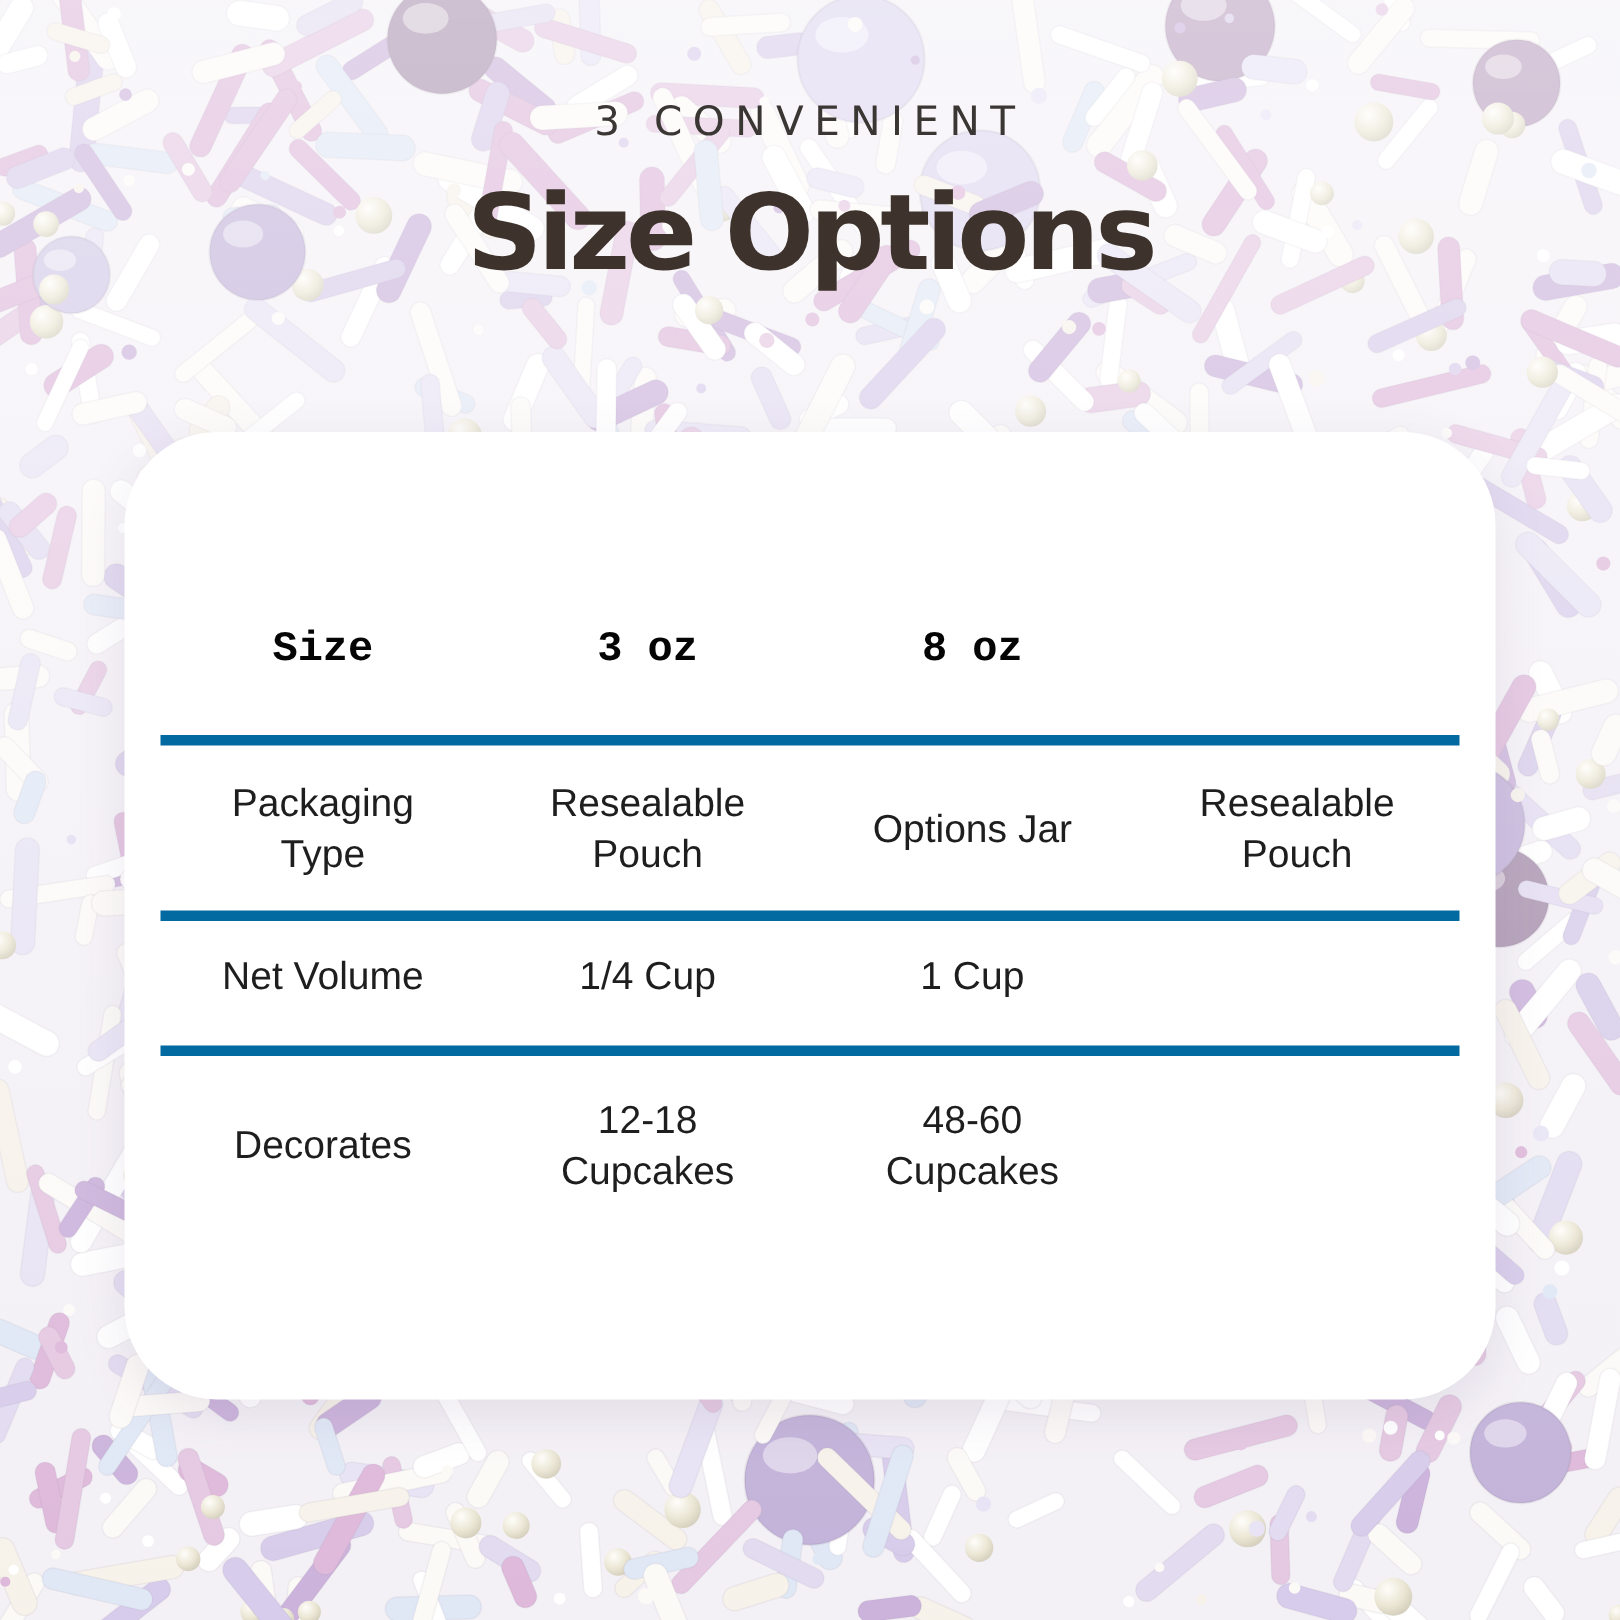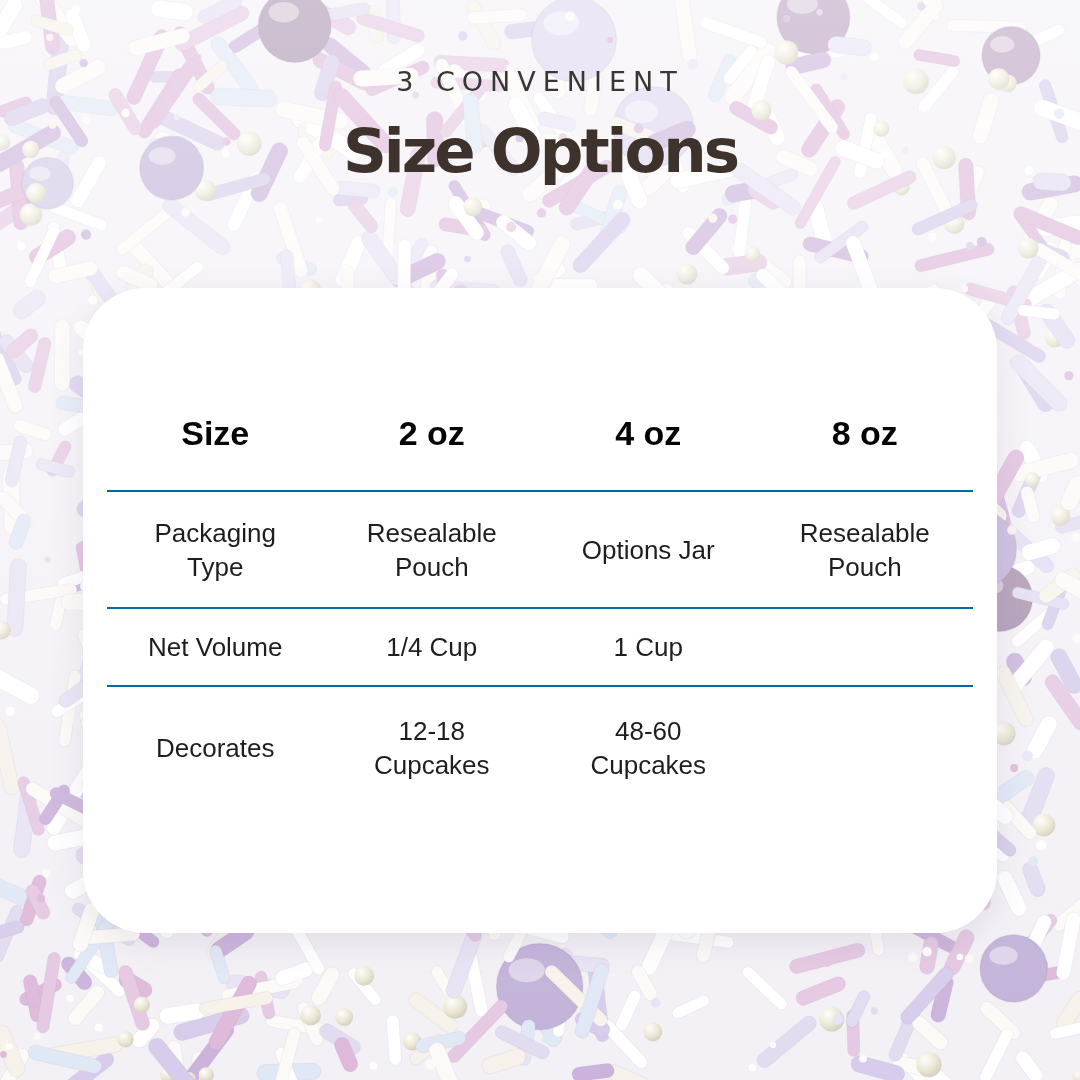--- a/index.html
+++ b/index.html
@@ -10,34 +10,34 @@
     background:linear-gradient(180deg,
       rgba(255,255,255,.66) 0%,
       rgba(255,255,255,.60) 28%,
       rgba(255,255,255,.47) 70%,
       rgba(255,255,255,.40) 100%);}
   .header-block{position:absolute;top:0;left:0;right:0;text-align:center;}
   .eyebrow{margin:0;padding-top:66px;
     font-family:"DejaVu Sans",sans-serif;font-weight:500;font-size:27px;line-height:1.2;
     letter-spacing:7px;color:#3a3633;}
   .title{margin:22px 0 0;
-    font-family:"DejaVu Sans",sans-serif;font-weight:800;font-size:61px;line-height:1.0;
+    font-family:"DejaVu Sans",sans-serif;font-weight:800;font-size:70px;line-height:1.0;
     letter-spacing:-3px;color:#3e332c;}
   .card{position:absolute;left:83px;top:288px;width:914px;height:645px;
     background:#ffffff;border-radius:62px;
     box-shadow:0 10px 34px rgba(108,86,130,.12);
     padding:0 24px;box-sizing:border-box;}
   .row{display:grid;grid-template-columns:repeat(4,1fr);align-items:center;box-sizing:border-box;}
   .row.head{height:202px;padding-top:88px;}
-  .row.body{border-top:2px solid #0369a1;}
+  .row.body{border-top:7px solid #0369a1;}
   .row.r1{height:117px;}
   .row.r2{height:78px;}
-  .row.r3{height:124px;}
+  .row.r3{height:124px;margin-top:12px;}
   .cell{text-align:center;}
-  .hcell{font-family:Liberation Sans, sans-serif;font-weight:700;font-size:34px;color:#050505;}
+  .hcell{font-family:Liberation Mono, monospace;font-weight:700;font-size:28px;color:#050505;}
   .wrap{display:inline-block;max-width:170px;
     font-size:26px;line-height:34px;color:#1e1e1e;}
 </style>
 </head>
 <body>
 
 <div class="stage">
 
   <svg id="sprinkles" viewBox="0 0 1080 1080">
       <defs>
@@ -1146,22 +1146,21 @@
 
   <div class="header-block">
     <p class="eyebrow">3 CONVENIENT</p>
     <h1 class="title">Size Options</h1>
   </div>
 
   <section class="card">
 
     <div class="row head">
       <div class="cell hcell">Size</div>
-      <div class="cell hcell">2 oz</div>
-      <div class="cell hcell">4 oz</div>
+      <div class="cell hcell">3 oz</div>
       <div class="cell hcell">8 oz</div>
     </div>
 
     <div class="row body r1">
       <div class="cell"><span class="wrap">Packaging Type</span></div>
       <div class="cell"><span class="wrap">Resealable Pouch</span></div>
       <div class="cell"><span class="wrap">Options Jar</span></div>
       <div class="cell"><span class="wrap">Resealable Pouch</span></div>
     </div>
 

